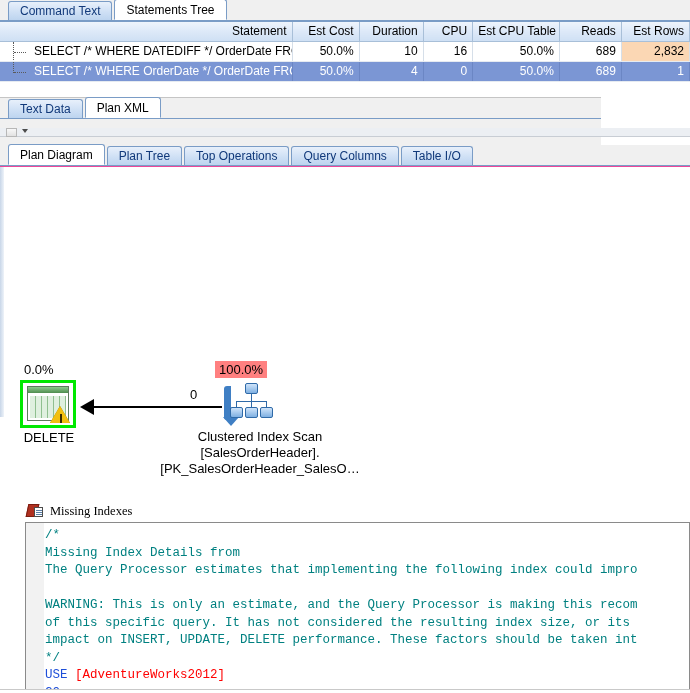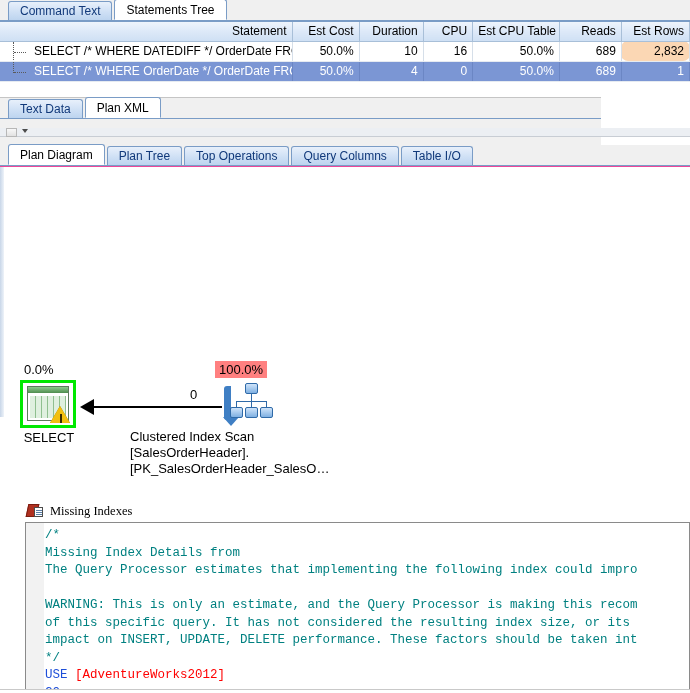--- a/index.html
+++ b/index.html
@@ -76,21 +76,21 @@
     border-right:1px solid #d6dfe9;
     border-bottom:1px solid #e6ebf1;
     padding:1px 5px;
     height:20px;
     white-space:nowrap;
     overflow:hidden;
     text-align:right;
   }
   table.grid td.stmt { text-align:left; position:relative; padding-left:34px; }
   tr.sel td { background:#7b96d4; color:#ffffff; border-right-color:#6b86c4; }
-  td.hl { background:#fbd7b4;border-radius:7px; }
+  td.hl { background:#fbd7b4; }
 
   
   .treeline {
     position:absolute; left:13px; top:0; width:18px; height:20px;
   }
   .treeline .v {
     position:absolute; left:0; top:0; width:1px; height:20px;
     border-left:1px dotted #5a5a5a;
   }
   .treeline .v.half { height:11px; }
@@ -190,21 +190,21 @@
     position:absolute; left:-4px; top:3px; width:7px; height:34px;
     background:#3f7fc4; border-radius:3px 0 0 3px;
   }
   #cis-icon .arrowT {
     position:absolute; left:-5px; top:34px; width:0;height:0;
     border-left:8px solid transparent;border-right:8px solid transparent;
     border-top:9px solid #3f7fc4;
   }
 
   #cis-label { position:absolute; left:130px; top:262px; width:260px;
-               text-align:left; font-size:13px; line-height:16px; }
+               text-align:center; font-size:13px; line-height:16px; }
 
   
   #arrow-line { position:absolute; left:92px; top:239px; width:130px; height:2px; background:#000; }
   #arrow-head { position:absolute; left:80px; top:232px; width:0;height:0;
                 border-top:8px solid transparent; border-bottom:8px solid transparent;
                 border-right:14px solid #000; }
   #arrow-val { position:absolute; left:190px; top:220px; font-size:13px; }
 
   
   #mi-panel { position:absolute; left:25px; top:333px; width:665px; height:332px; }
@@ -320,21 +320,21 @@
       <div class="pct badge" style="left:215px; top:194px;">100.0%</div>
 
       <div class="nodeicon" id="select-icon">
         <div class="win">
           <div class="bar"></div>
           <div class="cells"></div>
         </div>
         <div class="warn"></div>
         <div class="warn-x"></div>
       </div>
-      <div id="select-label">SELECT</div>
+      <div id="select-label">DELETE</div>
 
       <div id="arrow-line"></div>
       <div id="arrow-head"></div>
       <div id="arrow-val">0</div>
 
       <div class="nodeicon" id="cis-icon">
         <div class="arrowL"></div>
         <div class="arrowT"></div>
         <div class="bx b-top"></div>
         <div class="ln ln-v1"></div>

